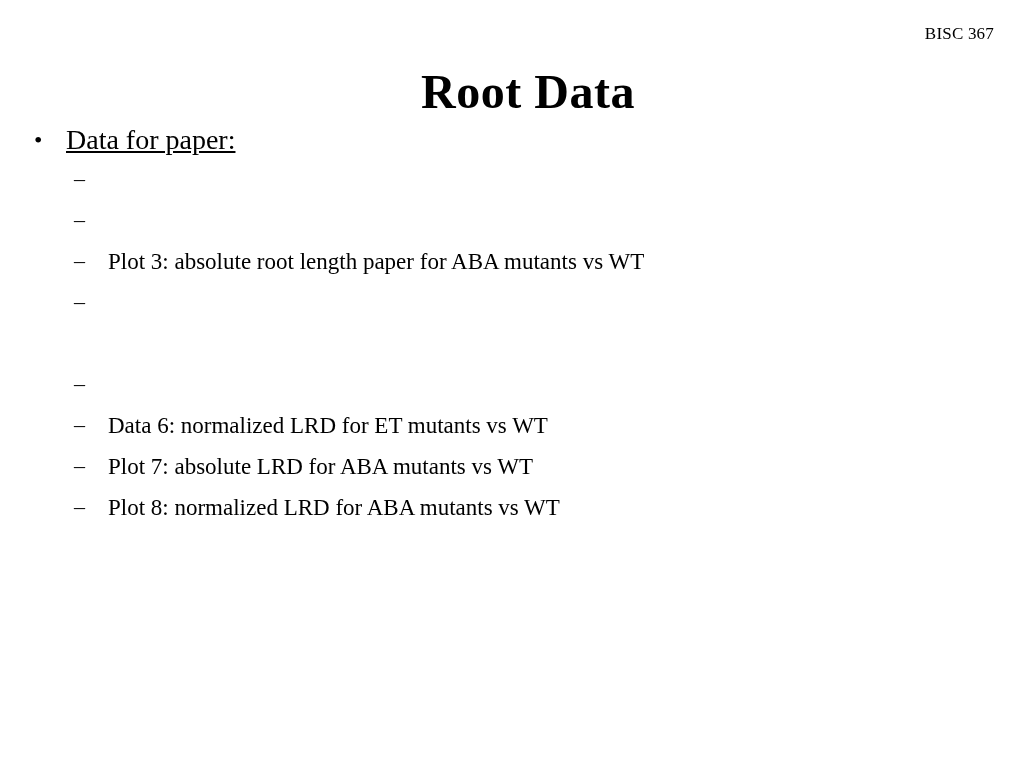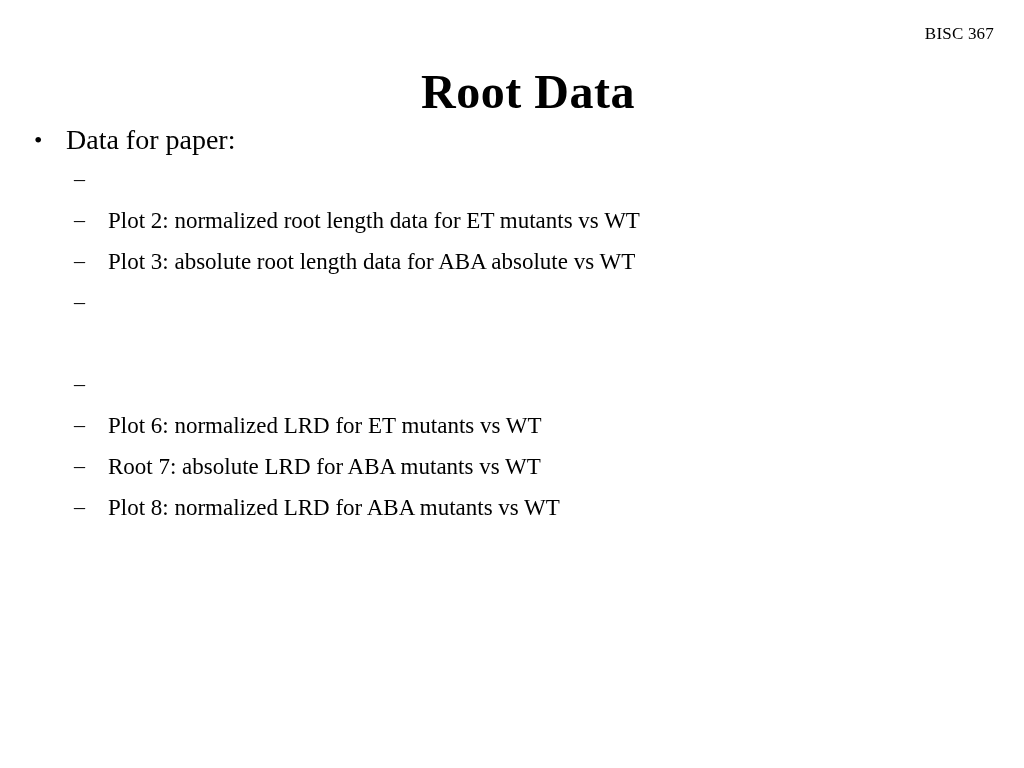--- a/index.html
+++ b/index.html
@@ -58,20 +58,21 @@
     width: 38px;
     flex: 0 0 38px;
     text-align: left;
     font-size: 24px;
     line-height: 1.25;
     padding-left: 6px;
     box-sizing: border-box;
   }
   .level1 .text {
     flex: 1;
+    text-decoration: underline;
   }
   .level2-list {
     margin-left: 46px;
   }
   .level2 {
     display: flex;
     align-items: flex-start;
     font-size: 23px;
     line-height: 1.2;
     height: 41px;
@@ -107,46 +108,45 @@
     </div>
 
     <div class="level2-list">
 
       <div class="level2">
         <span class="dash">–</span>
       </div>
 
       <div class="level2">
         <span class="dash">–</span>
-        <span class="text">Plot 2: normalized root length data for ET mutants vs WT</span>
       </div>
 
       <div class="level2">
         <span class="dash">–</span>
-        <span class="text">Plot 3: absolute root length data for ABA absolute vs WT</span>
+        <span class="text">Plot 3: absolute root length paper for ABA mutants vs WT</span>
       </div>
 
       <div class="level2">
         <span class="dash">–</span>
       </div>
 
       <div class="spacer-row"></div>
 
       <div class="level2">
         <span class="dash">–</span>
       </div>
 
       <div class="level2">
         <span class="dash">–</span>
-        <span class="text">Plot 6: normalized LRD for ET mutants vs WT</span>
+        <span class="text">Data 6: normalized LRD for ET mutants vs WT</span>
       </div>
 
       <div class="level2">
         <span class="dash">–</span>
-        <span class="text">Root 7: absolute LRD for ABA mutants vs WT</span>
+        <span class="text">Plot 7: absolute LRD for ABA mutants vs WT</span>
       </div>
 
       <div class="level2">
         <span class="dash">–</span>
         <span class="text">Plot 8: normalized LRD for ABA mutants vs WT</span>
       </div>
 
     </div>
   </div>
 </div>

